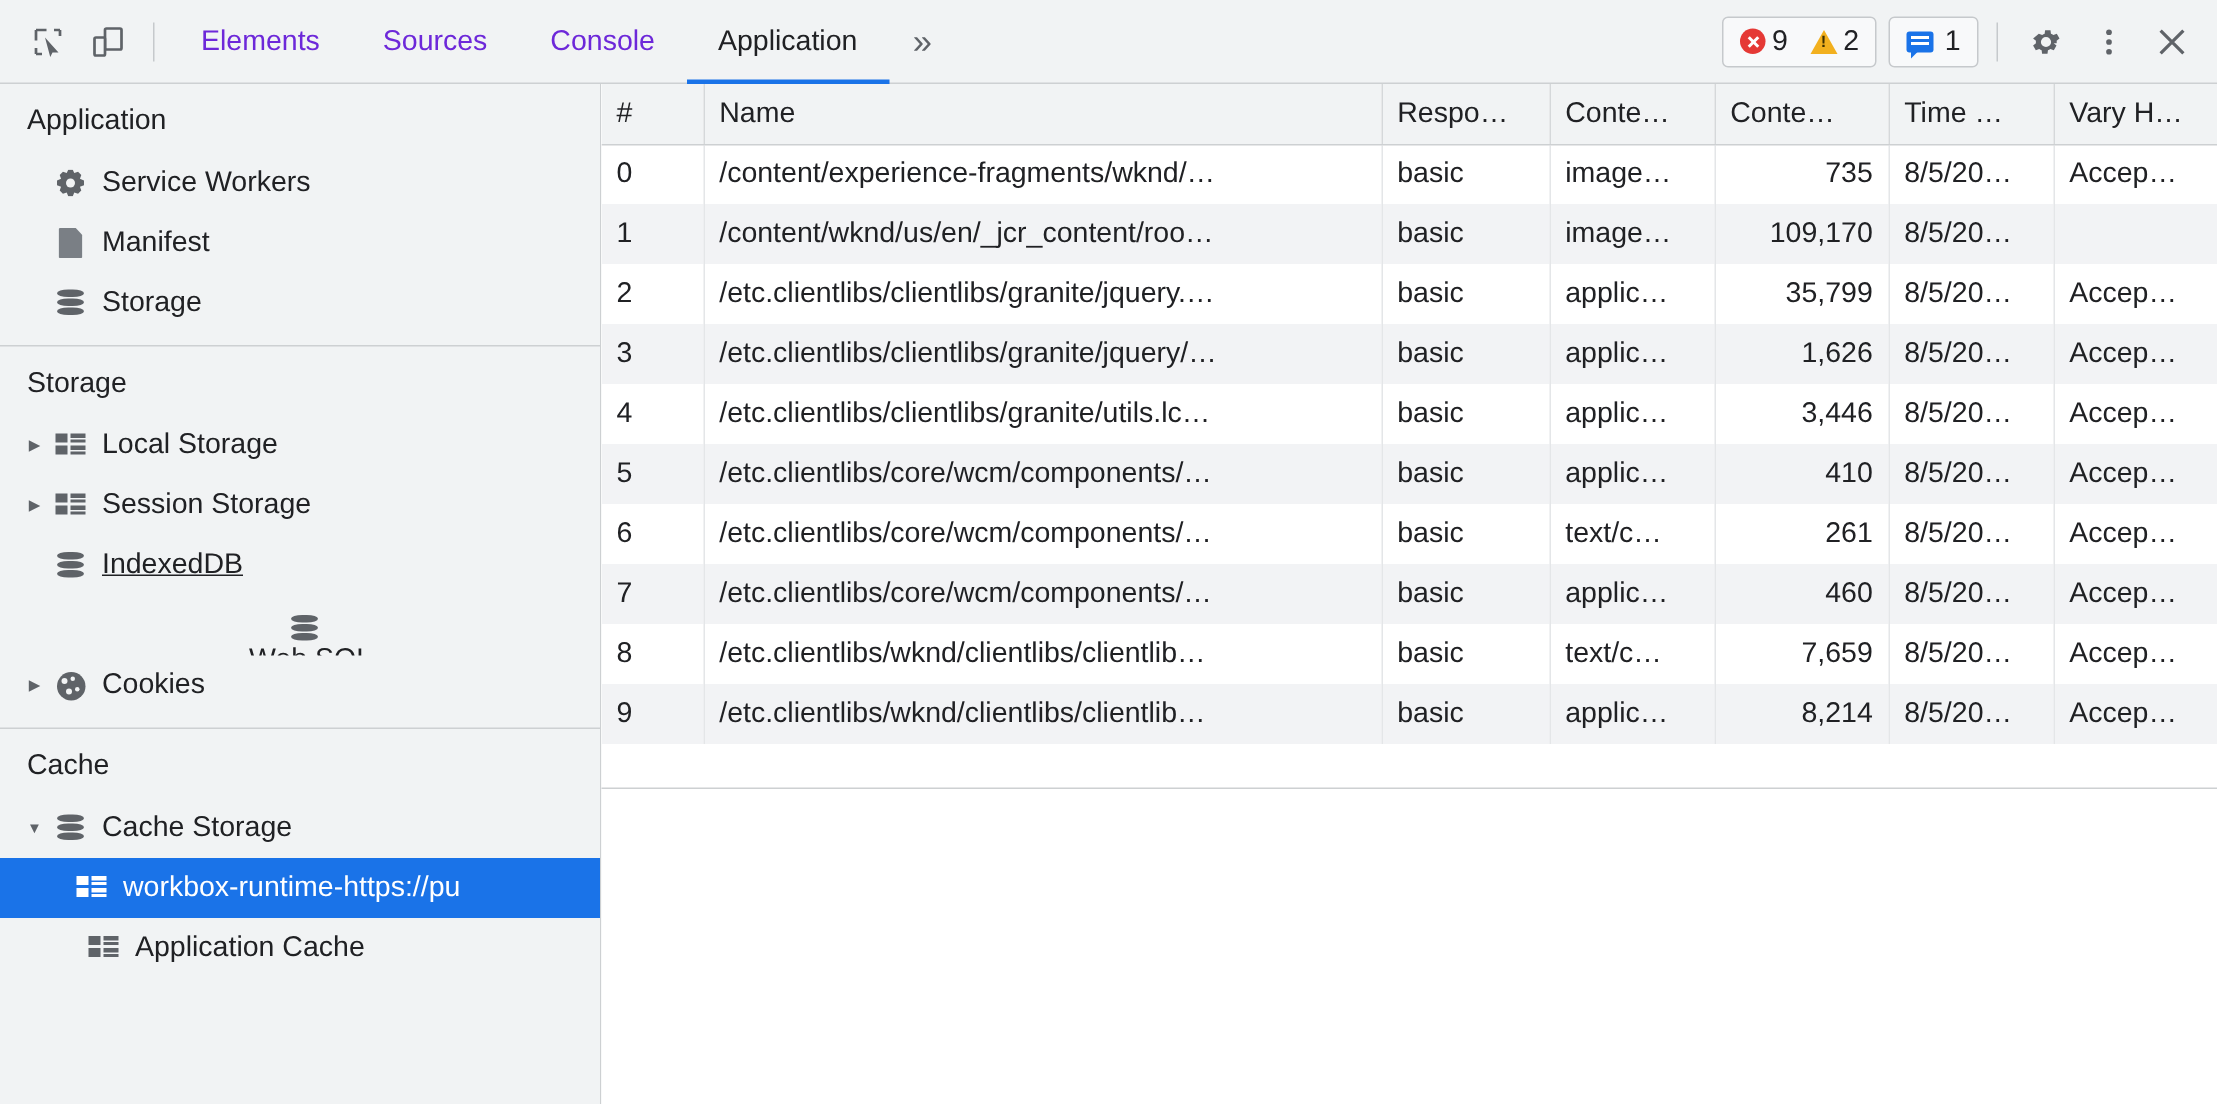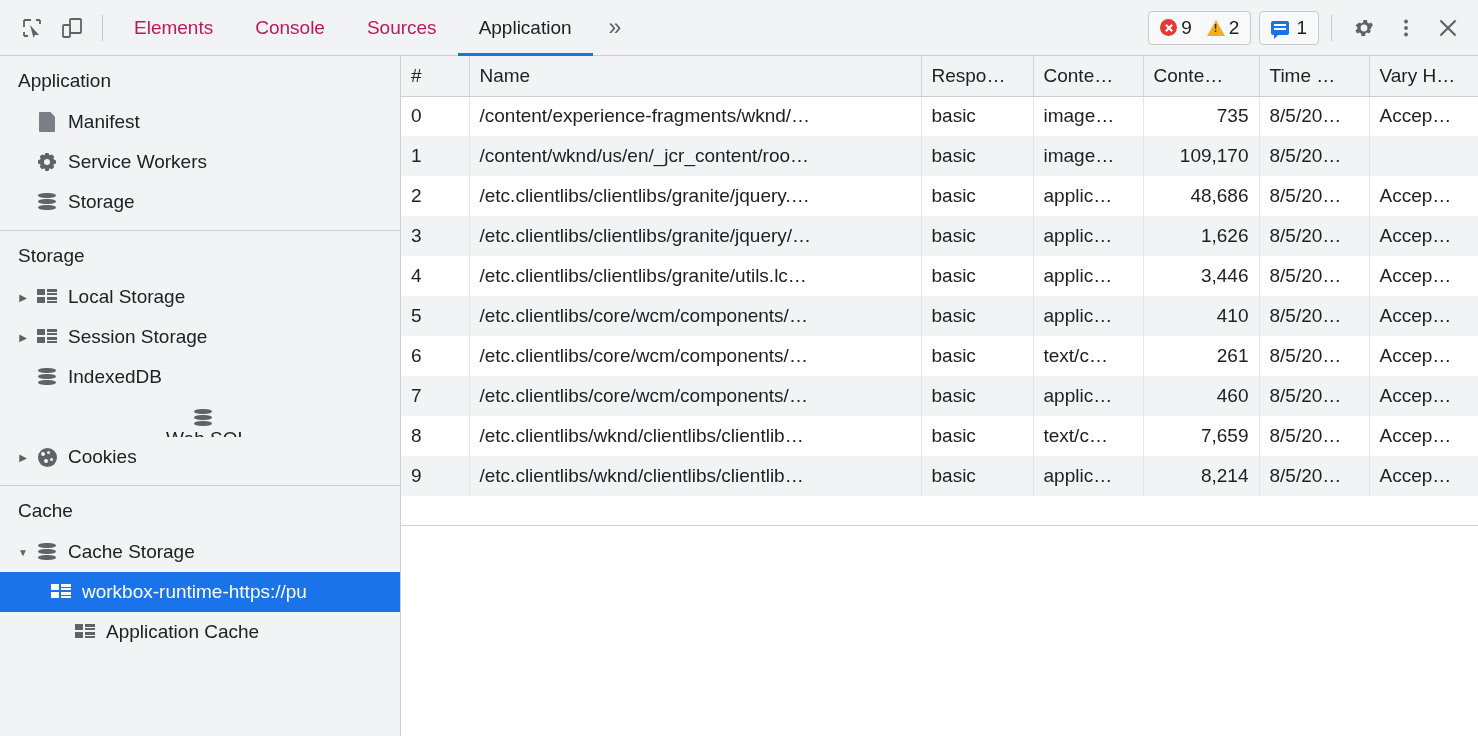--- a/index.html
+++ b/index.html
@@ -26,21 +26,21 @@
     display:flex; align-items:center; justify-content:center;
     border-radius: 3px; cursor: pointer;
   }
   .tb-sep { width:1px; height:26px; background:#c6c9cc; align-self:center; margin: 0 10px; }
 
   .tabs { display:flex; align-items:stretch; }
   .tab {
     display:flex; align-items:center; justify-content:center;
     padding: 0 21px;
     font-size: 19px;
-    color: #be185d;
+    color: #6d28d9;
     cursor: pointer;
     position: relative;
     white-space: nowrap;
   }
   .tab.active { color: #202124; }
   .tab.active::after {
     content:""; position:absolute; left:0; right:0; bottom:-1px;
     height: 3px; background: #1a73e8;
   }
   .tab.more { padding: 0 16px; font-size: 23px; color:#5f6368; }
@@ -224,22 +224,22 @@
         <svg width="24" height="24" viewBox="0 0 24 24">
           <rect x="10" y="3" width="11" height="14" rx="1" stroke="#5f6368" stroke-width="1.8" fill="none"></rect>
           <rect x="3" y="9" width="7" height="12" rx="1" stroke="#5f6368" stroke-width="1.8" fill="#f1f3f4"></rect>
         </svg>
       </div>
       <div class="tb-sep"></div>
     </div>
 
     <div class="tabs">
       <div class="tab">Elements</div>
+      <div class="tab">Sources</div>
       <div class="tab">Console</div>
-      <div class="tab">Sources</div>
       <div class="tab active">Application</div>
       <div class="tab more">»</div>
     </div>
 
     <div class="tb-right">
       <div class="counter-box">
         <span class="counter-item">
           <span class="err-icon"></span>
           <span>9</span>
         </span>
@@ -275,30 +275,30 @@
 
   <div class="body-split">
 
     <div class="sidebar">
 
       <div class="side-section">
         <div class="side-title">Application</div>
 
         <div class="side-row indent-1">
           <span class="sicon">
+              <span class="ic-gear"></span>
+            </span>
+          <span class="slabel">Service Workers</span>
+        </div>
+
+        <div class="side-row indent-1">
+          <span class="sicon">
               <span class="ic-doc"></span>
             </span>
           <span class="slabel">Manifest</span>
-        </div>
-
-        <div class="side-row indent-1">
-          <span class="sicon">
-              <span class="ic-gear"></span>
-            </span>
-          <span class="slabel">Service Workers</span>
         </div>
 
         <div class="side-row indent-1">
           <span class="sicon">
               <span class="ic-db">
                 <i></i>
                 <i></i>
                 <i></i>
               </span>
             </span>
@@ -332,21 +332,21 @@
                 <s></s>
                 <s></s>
                 <s></s>
                 <s></s>
                 <s></s>
               </span>
             </span>
           <span class="slabel">Session Storage</span>
         </div>
 
-        <div class="side-row" style="padding-left:14px;">
+        <div class="side-row" style="padding-left:14px;text-decoration:underline;">
           <span class="twisty spacer">▶</span>
           <span class="sicon">
               <span class="ic-db">
                 <i></i>
                 <i></i>
                 <i></i>
               </span>
             </span>
           <span class="slabel">IndexedDB</span>
         </div>
@@ -400,21 +400,21 @@
                 <s></s>
                 <s></s>
                 <s></s>
                 <s></s>
                 <s></s>
               </span>
             </span>
           <span class="slabel">workbox-runtime-https://pu</span>
         </div>
 
-        <div class="side-row" style="padding-left:72px;">
+        <div class="side-row" style="padding-left:56px;">
           <span class="sicon">
               <span class="ic-table">
                 <s></s>
                 <s></s>
                 <s></s>
                 <s></s>
                 <s></s>
                 <s></s>
               </span>
             </span>
@@ -465,21 +465,21 @@
                 <td>image…</td>
                 <td class="num">109,170</td>
                 <td>8/5/20…</td>
                 <td></td>
               </tr>
               <tr class="even">
                 <td>2</td>
                 <td>/etc.clientlibs/clientlibs/granite/jquery.…</td>
                 <td>basic</td>
                 <td>applic…</td>
-                <td class="num">48,686</td>
+                <td class="num">35,799</td>
                 <td>8/5/20…</td>
                 <td>Accep…</td>
               </tr>
               <tr class="odd">
                 <td>3</td>
                 <td>/etc.clientlibs/clientlibs/granite/jquery/…</td>
                 <td>basic</td>
                 <td>applic…</td>
                 <td class="num">1,626</td>
                 <td>8/5/20…</td>

